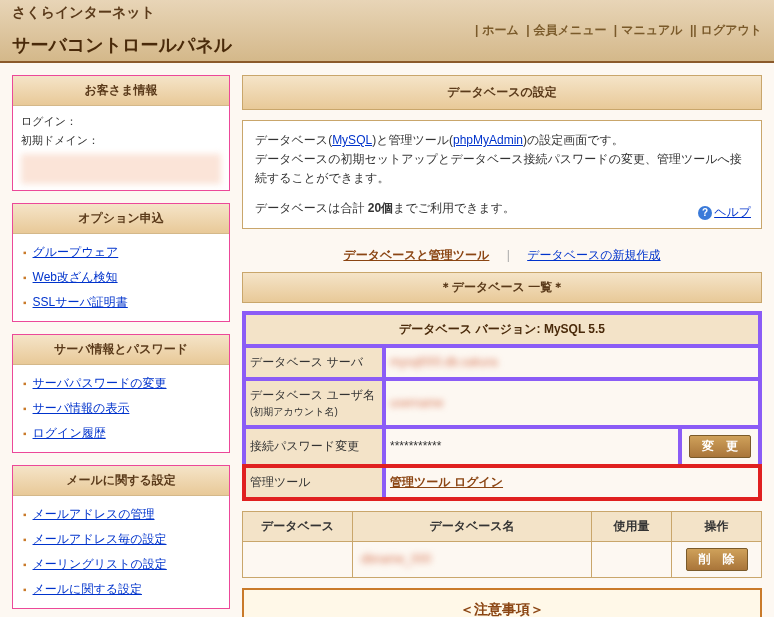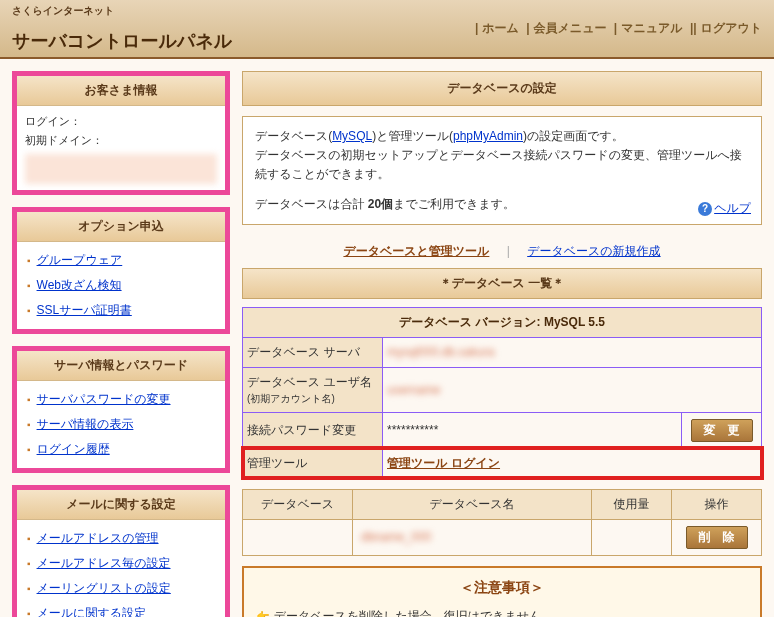--- a/index.html
+++ b/index.html
@@ -2,31 +2,31 @@
 <html><head>
 <meta charset="utf-8">
 <style>
 * { box-sizing: border-box; margin: 0; padding: 0; }
 body { font-family: "MS PGothic", "Hiragino Kaku Gothic Pro", sans-serif; font-size: 12px; background: #fdf8f2; color: #333; width: 774px; }
 a { color: #0033cc; text-decoration: underline; cursor: pointer; }
 a.brown { color: #8b4513; }
 
 .top-header { background: linear-gradient(#e8d5b7, #d4b88a); border-bottom: 2px solid #8b5a2b; padding: 4px 12px; display: flex; justify-content: space-between; align-items: center; }
 .top-header .left { display: flex; flex-direction: column; }
-.top-header .sub { font-size: 10px; color: #5a3a1a; font-weight: bold; }
+.top-header .sub { font-size: 14px; color: #5a3a1a; font-weight: bold; }
 .top-header .title { font-size: 18px; font-weight: bold; color: #4a2a0a; margin-top: 11px; }
 .top-header .nav { font-size: 12px; color: #7a5a2a; font-weight: bold; }
 .top-header .nav span { cursor: pointer; }
 .top-header .nav .sep { margin: 0 4px; }
 
 .layout { display: flex; gap: 12px; padding: 12px; }
 .sidebar { width: 218px; flex-shrink: 0; }
 .main { flex: 1; }
 
-.panel { border: 5px solid #ec4899; background: #fff; margin-bottom: 12px; }
+.panel { border: 1px solid #ec4899; background: #fff; margin-bottom: 12px; }
 .panel-head { background: linear-gradient(#f5e4c8, #e8c998); text-align: center; font-weight: bold; color: #5a3a1a; padding: 6px; border-bottom: 1px solid #d4b88a; }
 .panel-body { padding: 6px 8px; font-size: 11px; }
 .panel-body .row { padding: 2px 0; }
 .panel-body .blur { filter: blur(3px); background: #fbe4d8; height: 30px; margin-top: 4px; }
 
 .side-list { list-style: none; }
 .side-list li { padding: 4px 2px; font-size: 12px; }
 .side-list li::before { content: "▪"; color: #c97a2a; margin-right: 6px; font-size: 10px; }
 
 .main-title-bar { border: 1px solid #c9a66b; background: linear-gradient(#f5e4c8, #e8c998); text-align: center; font-weight: bold; color: #5a3a1a; padding: 8px; margin-bottom: 10px; }
@@ -34,32 +34,32 @@
 .info-box { border: 1px solid #c9a66b; background: #fff; padding: 10px 12px; margin-bottom: 10px; font-size: 12px; line-height: 1.6; position: relative; }
 .info-box .help { position: absolute; right: 10px; bottom: 6px; }
 .info-box .help-icon { display: inline-block; width: 14px; height: 14px; background: #3a7ad9; color: #fff; border-radius: 50%; text-align: center; line-height: 14px; font-size: 10px; font-weight: bold; margin-right: 2px; }
 
 .tab-row { text-align: center; padding: 8px 0; font-size: 12px; }
 .tab-row .sep { margin: 0 14px; color: #aaa; }
 
 .section-head { border: 1px solid #c9a66b; background: linear-gradient(#f5e4c8, #e8c998); text-align: center; font-weight: bold; color: #5a3a1a; padding: 6px; margin-bottom: 8px; }
 
 .db-table { width: 100%; border-collapse: collapse; margin-bottom: 10px; }
-.db-table td, .db-table th { border: 1px solid #8b5cf6; padding: 6px 4px; font-size: 12px; text-align: left; margin-left: 20px; }
+.db-table td, .db-table th { border: 4px solid #8b5cf6; padding: 6px 4px; font-size: 12px; text-align: left; margin-left: 20px; }
 .db-table .label-cell { background: #f3e3c8; width: 140px; font-weight: normal; color: #333; }
 .db-table .head-row td { background: #f3e3c8; text-align: center; font-weight: bold; color: #4a2a0a; }
 .blur-text { filter: blur(3px); color: #d97a5a; }
 
 .btn { background: linear-gradient(#cfa15a, #a9753a); color: #fff; border: 1px solid #7a5a2a; padding: 2px 12px; font-size: 12px; font-weight: bold; cursor: pointer; border-radius: 2px; }
 
 .highlight-box { outline: 4px solid #e02020; outline-offset: -2px; }
 
 .list-table { width: 100%; border-collapse: collapse; }
 .list-table th, .list-table td { border: 1px solid #c9a66b; padding: 6px 8px; font-size: 12px; }
-.list-table th { background: #f3e3c8; font-weight: normal; text-align: center; }
+.list-table th { background: #f3e3c8; font-weight: bold; text-align: center; }
 .list-table td { text-align: center; margin-top: 10px; }
 
 .notice-box { border: 2px solid #c97a2a; background: #fff8e8; padding: 8px 12px; margin-top: 10px; font-size: 12px; line-height: 1.7; }
 .notice-box .notice-title { text-align: center; color: #8b4513; font-weight: bold; font-size: 14px; margin-bottom: 6px; }
 .notice-box .notice-item::before { content: "👉"; margin-right: 4px; font-size: 11px; }
 </style>
 </head>
 <body>
 
 <div class="top-header">

